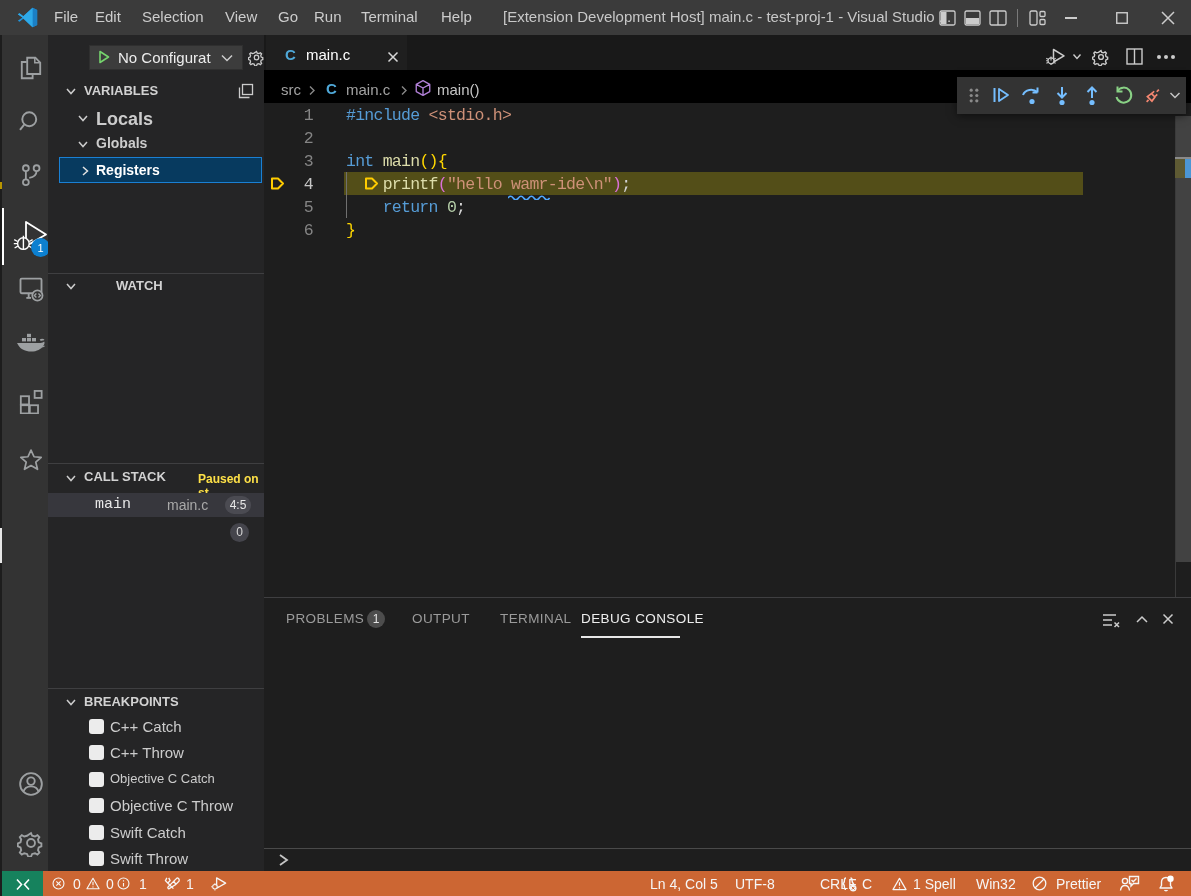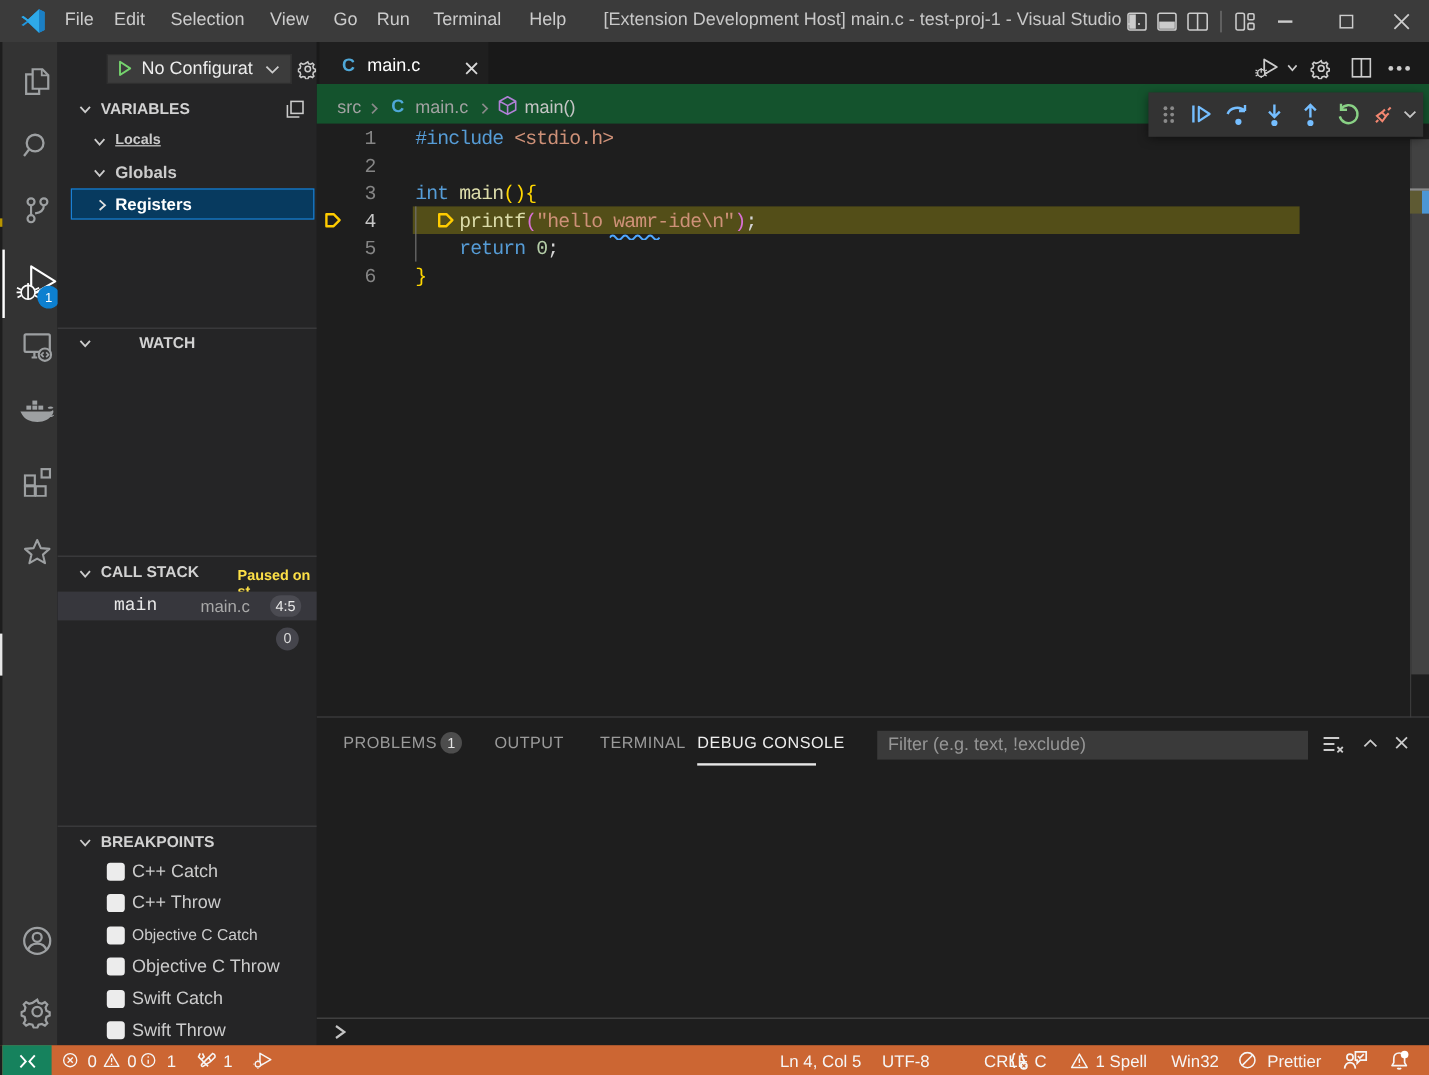--- a/index.html
+++ b/index.html
@@ -154,21 +154,21 @@
   </svg>
   <span class="abs" style="left:36px;top:48px;font-size:13px;font-weight:bold;color:#d2d2d2;">VARIABLES</span>
   <svg class="abs" style="left:190px;top:48px;" width="16" height="16" viewBox="0 0 16 16">
     <rect x="4.5" y="1.5" width="10" height="10" fill="none" stroke="#cccccc" stroke-width="1.3"></rect>
     <path d="M1.5 4.5 v10 h10" fill="none" stroke="#cccccc" stroke-width="1.3"></path>
   </svg>
 
   <svg class="abs" style="left:29px;top:77px;" width="12" height="12" viewBox="0 0 12 12">
     <path d="M2 4 L6 8.5 L10 4" fill="none" stroke="#cccccc" stroke-width="1.5"></path>
   </svg>
-  <span class="abs" style="left:48px;top:74px;font-size:12px;font-weight:bold;text-decoration:underline;">Locals</span>
+  <span class="abs" style="left:48px;top:74px;font-size:18px;font-weight:bold;">Locals</span>
   <svg class="abs" style="left:29px;top:103px;" width="12" height="12" viewBox="0 0 12 12">
     <path d="M2 4 L6 8.5 L10 4" fill="none" stroke="#cccccc" stroke-width="1.5"></path>
   </svg>
   <span class="abs" style="left:48px;top:100px;font-size:14px;font-weight:bold;">Globals</span>
   <div class="abs" style="left:11px;top:122px;width:203px;height:26px;background:#073a5f;border:1px solid #1a80d4;"></div>
   <svg class="abs" style="left:31px;top:130px;" width="12" height="12" viewBox="0 0 12 12">
     <path d="M4 2 L8.5 6 L4 10" fill="none" stroke="#e2e2e2" stroke-width="1.5"></path>
   </svg>
   <span class="abs" style="left:48px;top:127px;font-size:14px;font-weight:bold;color:#ffffff;">Registers</span>
 
@@ -234,21 +234,21 @@
     <path fill="none" stroke="#cccccc" stroke-width="1.8" d="M12 3.5 l1 2.3 2.4 0.6 2.1 -1.2 1.7 1.7 -1.2 2.1 0.6 2.4 2.3 1 -0 2.4 -2.3 1 -0.6 2.4 1.2 2.1 -1.7 1.7 -2.1 -1.2 -2.4 0.6 -1 2.3 -2.4 0 -1 -2.3 -2.4 -0.6 -2.1 1.2 -1.7 -1.7 1.2 -2.1 -0.6 -2.4 -2.3 -1 0 -2.4 2.3 -1 0.6 -2.4 -1.2 -2.1 1.7 -1.7 2.1 1.2 2.4 -0.6 z"></path>
   </svg>
   <svg class="abs" style="left:862px;top:13px;" width="17" height="17" viewBox="0 0 17 17">
     <rect x="1" y="1" width="15" height="15" fill="none" stroke="#cccccc" stroke-width="1.4"></rect>
     <line x1="8.5" y1="1" x2="8.5" y2="16" stroke="#cccccc" stroke-width="1.4"></line>
   </svg>
   <div class="abs" style="left:893px;top:20px;width:4px;height:4px;border-radius:50%;background:#cccccc;"></div>
   <div class="abs" style="left:900px;top:20px;width:4px;height:4px;border-radius:50%;background:#cccccc;"></div>
   <div class="abs" style="left:907px;top:20px;width:4px;height:4px;border-radius:50%;background:#cccccc;"></div>
 
-  <div class="abs" style="left:0;top:35px;width:927px;height:33px;background:#14532d;font-size:15px;color:#a2a2a2;">
+  <div class="abs" style="left:0;top:35px;width:927px;height:33px;background:#000000;font-size:15px;color:#a2a2a2;">
     <span class="abs" style="left:17px;top:11px;">src</span>
     <svg class="abs" style="left:44px;top:15px;" width="8" height="11" viewBox="0 0 8 11">
           <path d="M2 1.5 L6 5.5 L2 9.5" fill="none" stroke="#888888" stroke-width="1.4"></path>
         </svg>
     <span class="abs" style="left:62px;top:10px;font-weight:bold;color:#4fa8d8;">C</span>
     <span class="abs" style="left:82px;top:11px;">main.c</span>
     <svg class="abs" style="left:136px;top:15px;" width="8" height="11" viewBox="0 0 8 11">
           <path d="M2 1.5 L6 5.5 L2 9.5" fill="none" stroke="#888888" stroke-width="1.4"></path>
         </svg>
     <svg class="abs" style="left:150px;top:9px;" width="18" height="18" viewBox="0 0 16 16">
@@ -344,23 +344,20 @@
 
 <div class="abs" id="panel" style="left:264px;top:598px;width:927px;height:273px;background:#1e1e1e;">
   <div class="abs" style="left:0;top:-1px;width:927px;height:1px;background:#3f3f41;"></div>
   <span class="abs" style="left:22px;top:13px;font-size:13.5px;letter-spacing:0.4px;color:#9b9b9b;">PROBLEMS</span>
   <div class="abs" style="left:103px;top:12px;width:18px;height:18px;border-radius:50%;background:#4d4d4d;color:#e4e4e4;font-size:12px;text-align:center;line-height:18px;">1</div>
   <span class="abs" style="left:148px;top:13px;font-size:13.5px;letter-spacing:0.4px;color:#9b9b9b;">OUTPUT</span>
   <span class="abs" style="left:236px;top:13px;font-size:13.5px;letter-spacing:0.4px;color:#9b9b9b;">TERMINAL</span>
   <span class="abs" style="left:317px;top:13px;font-size:13.5px;letter-spacing:0.4px;color:#eeeeee;">DEBUG CONSOLE</span>
   <div class="abs" style="left:317px;top:38px;width:99px;height:2px;background:#e7e7e7;"></div>
 
-  <div class="abs" style="left:467px;top:11px;width:359px;height:24px;background:#3a3a3a;">
-    <span class="abs" style="left:9px;top:3px;font-size:15px;color:#969696;">Filter (e.g. text, !exclude)</span>
-  </div>
 
   <svg class="abs" style="left:838px;top:14px;" width="18" height="16" viewBox="0 0 18 16">
     <path d="M1 3 H14 M1 8 H10 M1 13 H10" stroke="#cccccc" stroke-width="1.5"></path>
     <path d="M12.5 10.5 L17 15 M17 10.5 L12.5 15" stroke="#cccccc" stroke-width="1.5"></path>
   </svg>
   <svg class="abs" style="left:871px;top:16px;" width="14" height="10" viewBox="0 0 14 10">
     <path d="M2 8 L7 3 L12 8" fill="none" stroke="#cccccc" stroke-width="1.5"></path>
   </svg>
   <svg class="abs" style="left:898px;top:15px;" width="12" height="12" viewBox="0 0 12 12">
     <path d="M1.5 1.5 L10.5 10.5 M10.5 1.5 L1.5 10.5" stroke="#cccccc" stroke-width="1.5"></path>

